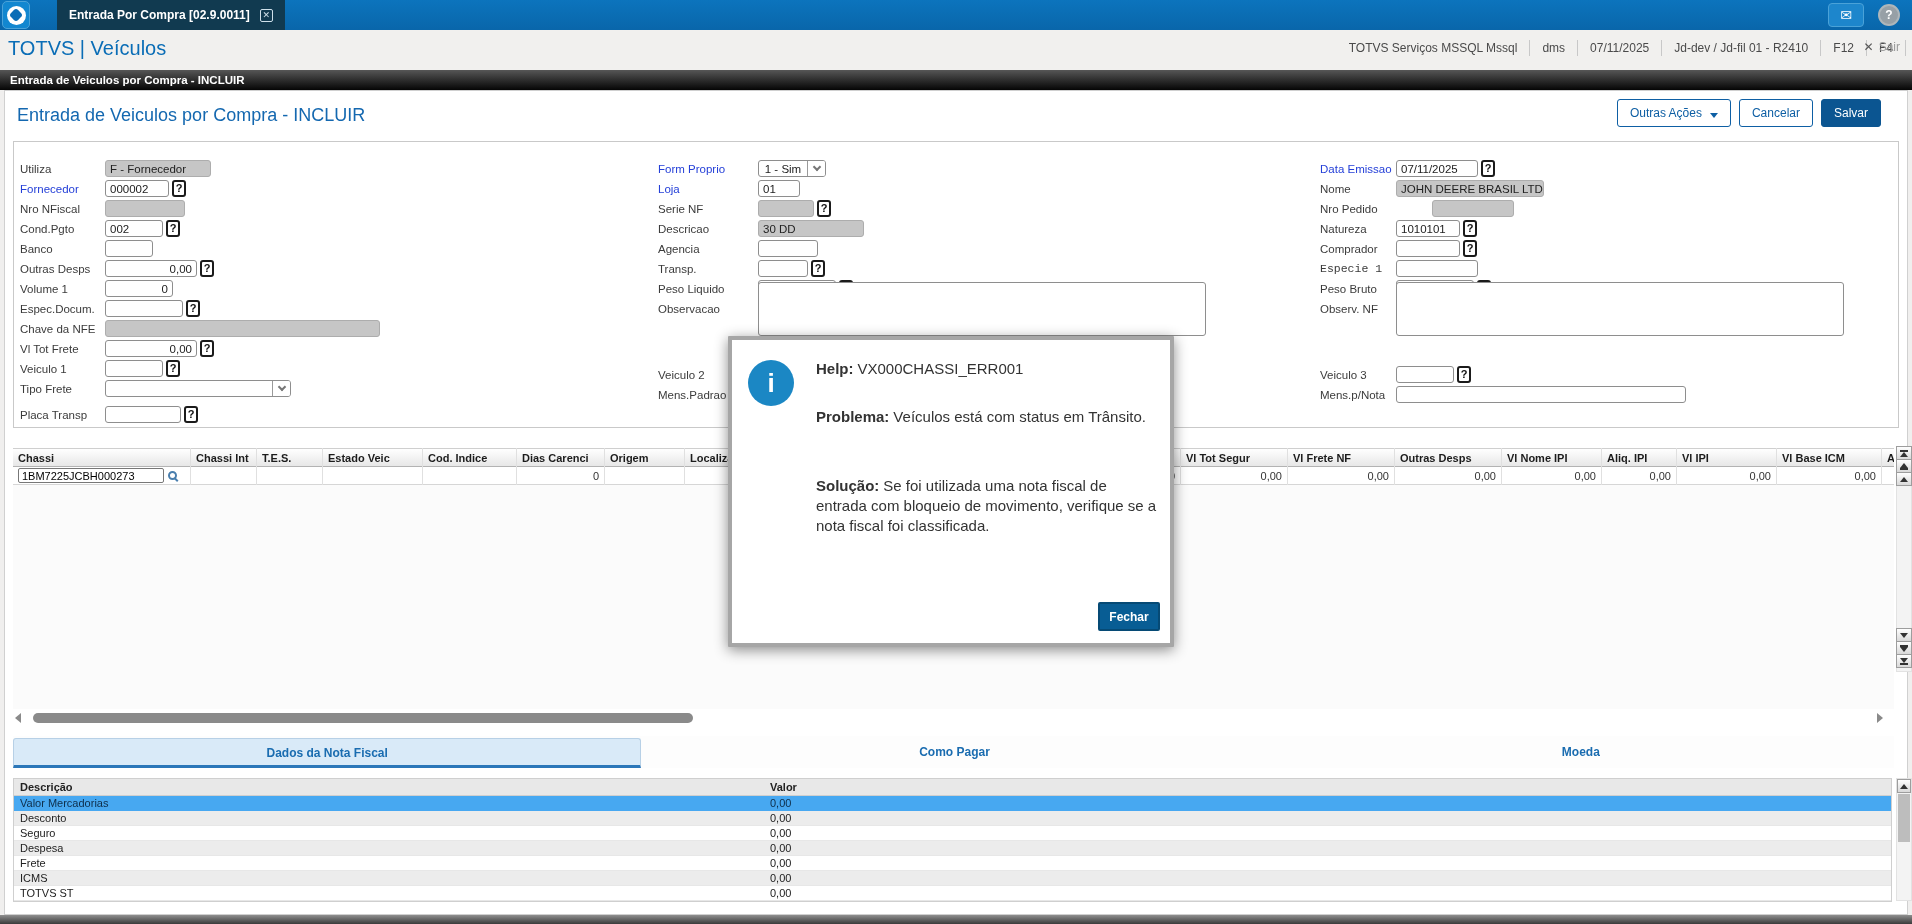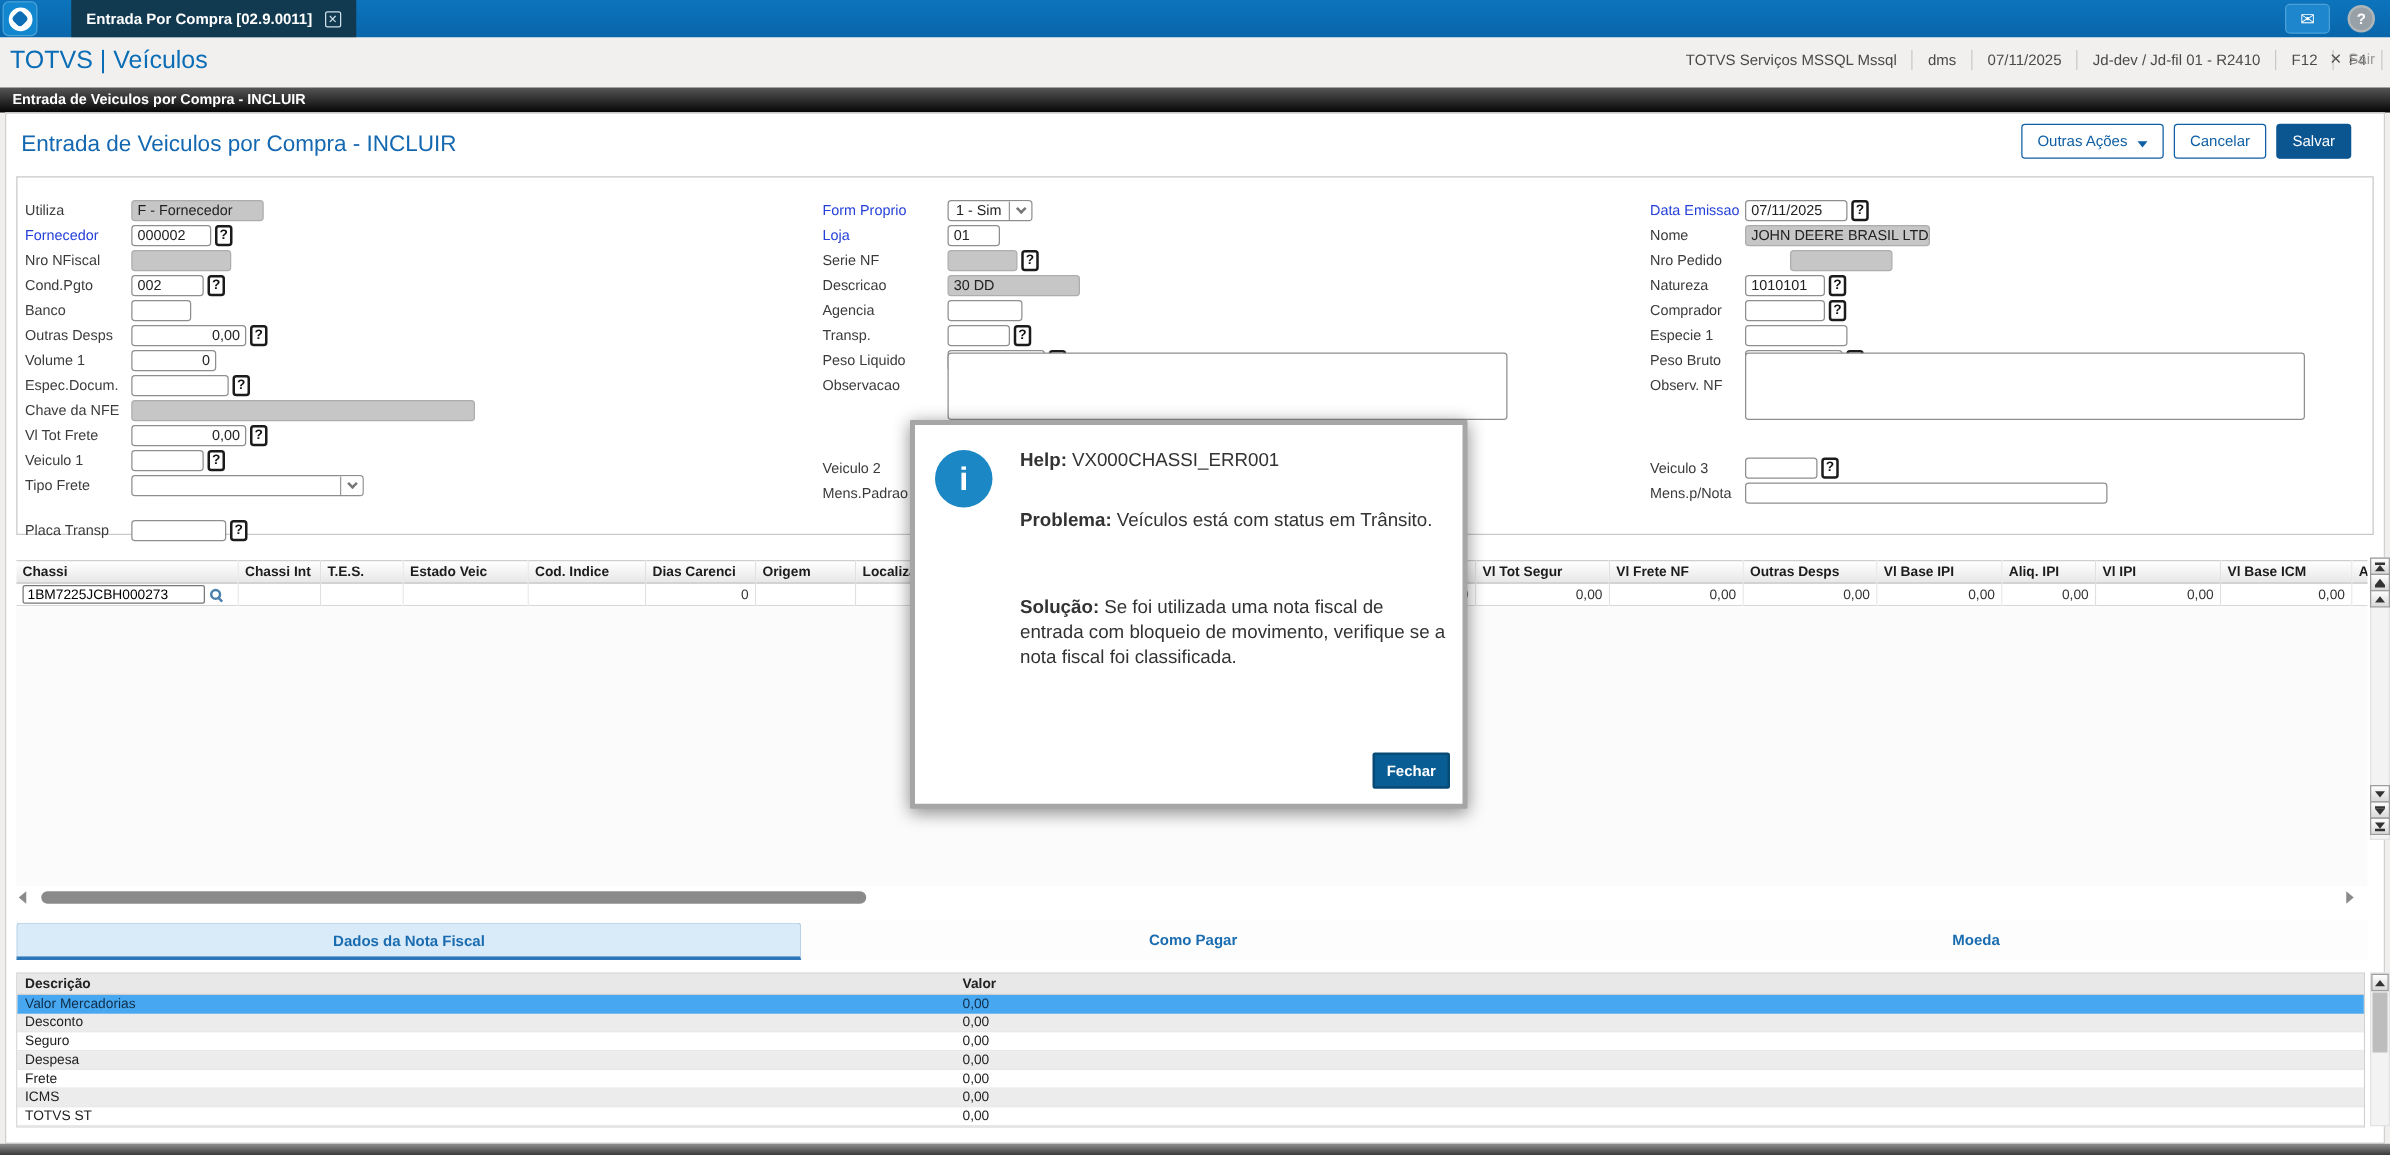--- a/index.html
+++ b/index.html
@@ -263,21 +263,21 @@
           <div class="fr" style="top: 238px;">
             <span class="flab">Tipo Frete</span>
             <div class="fctl sel" style="width: 186px;">
               <span class="fval"></span>
               <span class="selbox">
                 <i class="chev"></i>
               </span>
             </div>
 
           </div>
-          <div class="fr" style="top: 274px;">
+          <div class="fr" style="top: 264px;">
             <span class="flab">Placa Transp</span>
             <div class="fctl" style="width: 76px;">
               <span class="fval"></span>
 
             </div>
             <span class="fhelp">?</span>
           </div>
         </div>
       <div class="fcol fcol-m">
 
@@ -399,21 +399,21 @@
             <span class="fhelp">?</span>
           </div>
           <div class="fr" style="top: 98px;">
             <span class="flab">Comprador</span>
             <div class="fctl" style="width: 64px;">
               <span class="fval"></span>
 
             </div>
             <span class="fhelp">?</span>
           </div>
-          <div class="fr" style="top: 118px;">
+          <div class="fr" style="top: 118px; font-family: Liberation Mono, monospace;">
             <span class="flab">Especie 1</span>
             <div class="fctl" style="width: 82px;">
               <span class="fval"></span>
 
             </div>
 
           </div>
           <div class="fr" style="top: 138px;">
             <span class="flab">Peso Bruto</span>
             <div class="fctl ar" style="width: 78px;">
@@ -524,21 +524,21 @@
             <span>0,00</span>
           </div>
         </div>
         <div class="gcol" style="width: 107px;">
           <div class="gh">Outras Desps</div>
           <div class="gc ar">
             <span>0,00</span>
           </div>
         </div>
         <div class="gcol" style="width: 100px;">
-          <div class="gh">Vl Base IPI</div>
+          <div class="gh">Vl Nome IPI</div>
           <div class="gc ar">
             <span>0,00</span>
           </div>
         </div>
         <div class="gcol" style="width: 75px;">
           <div class="gh">Aliq. IPI</div>
           <div class="gc ar">
             <span>0,00</span>
           </div>
         </div>

